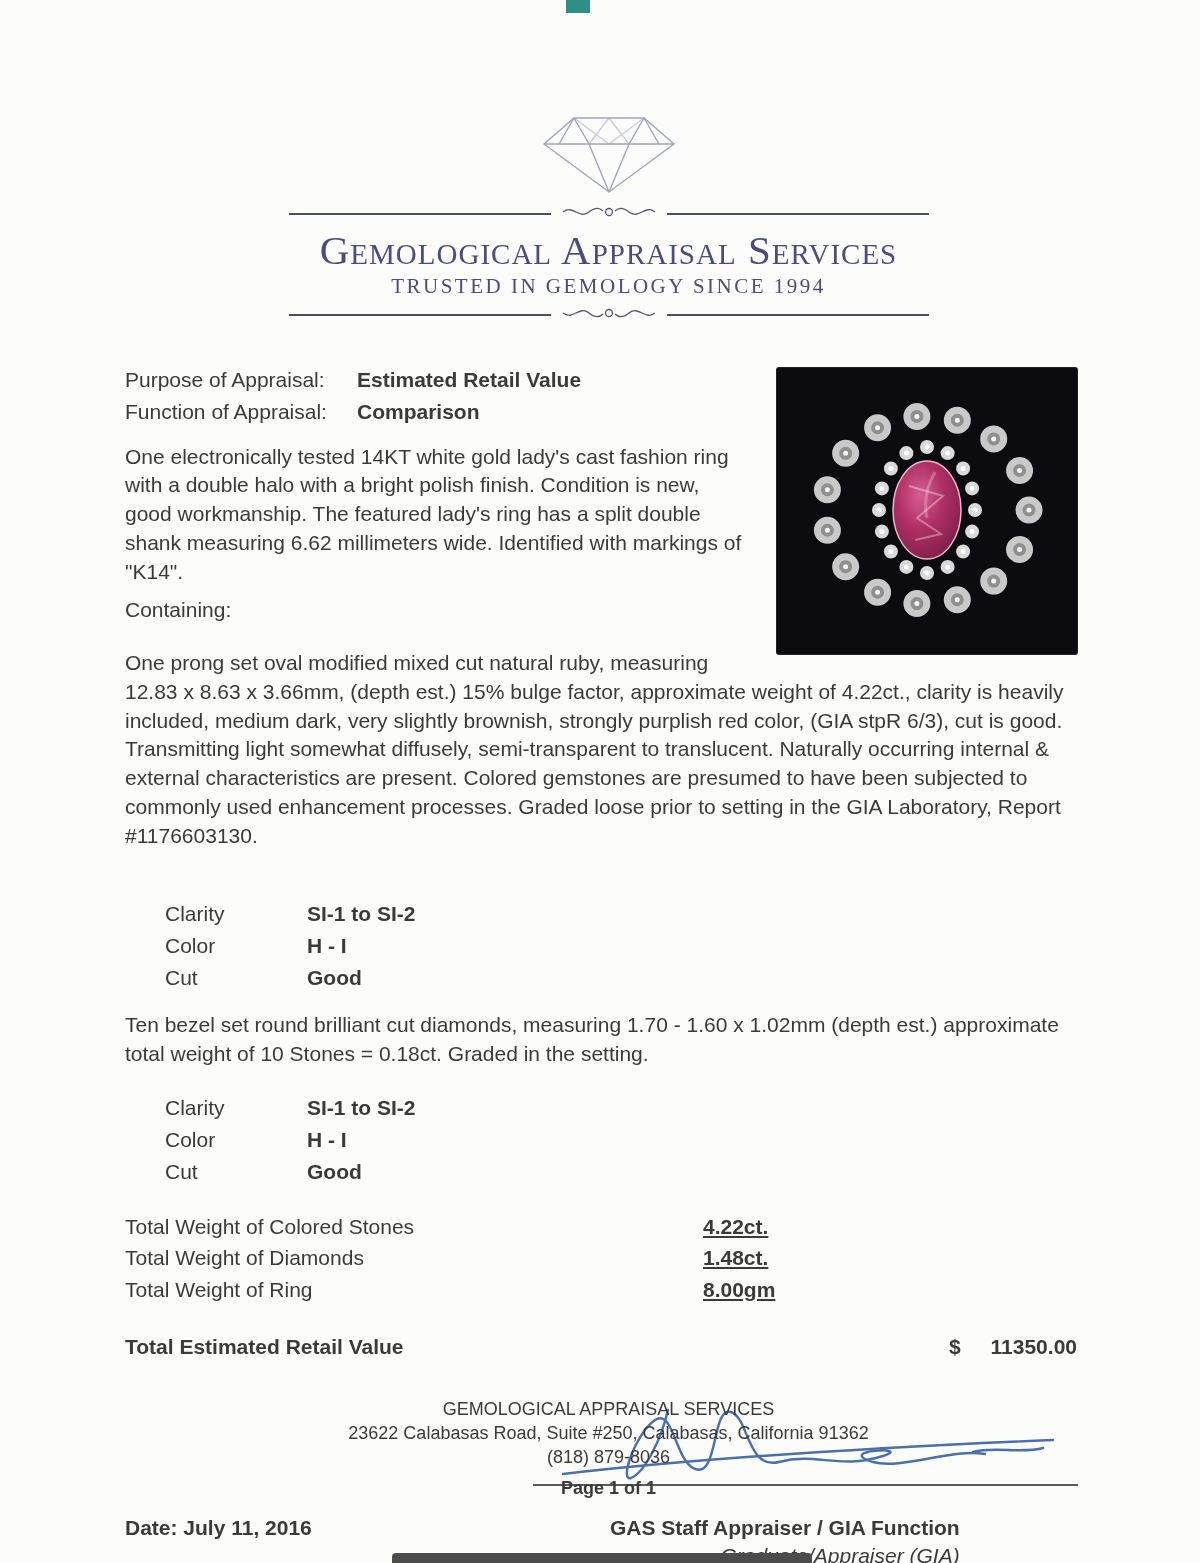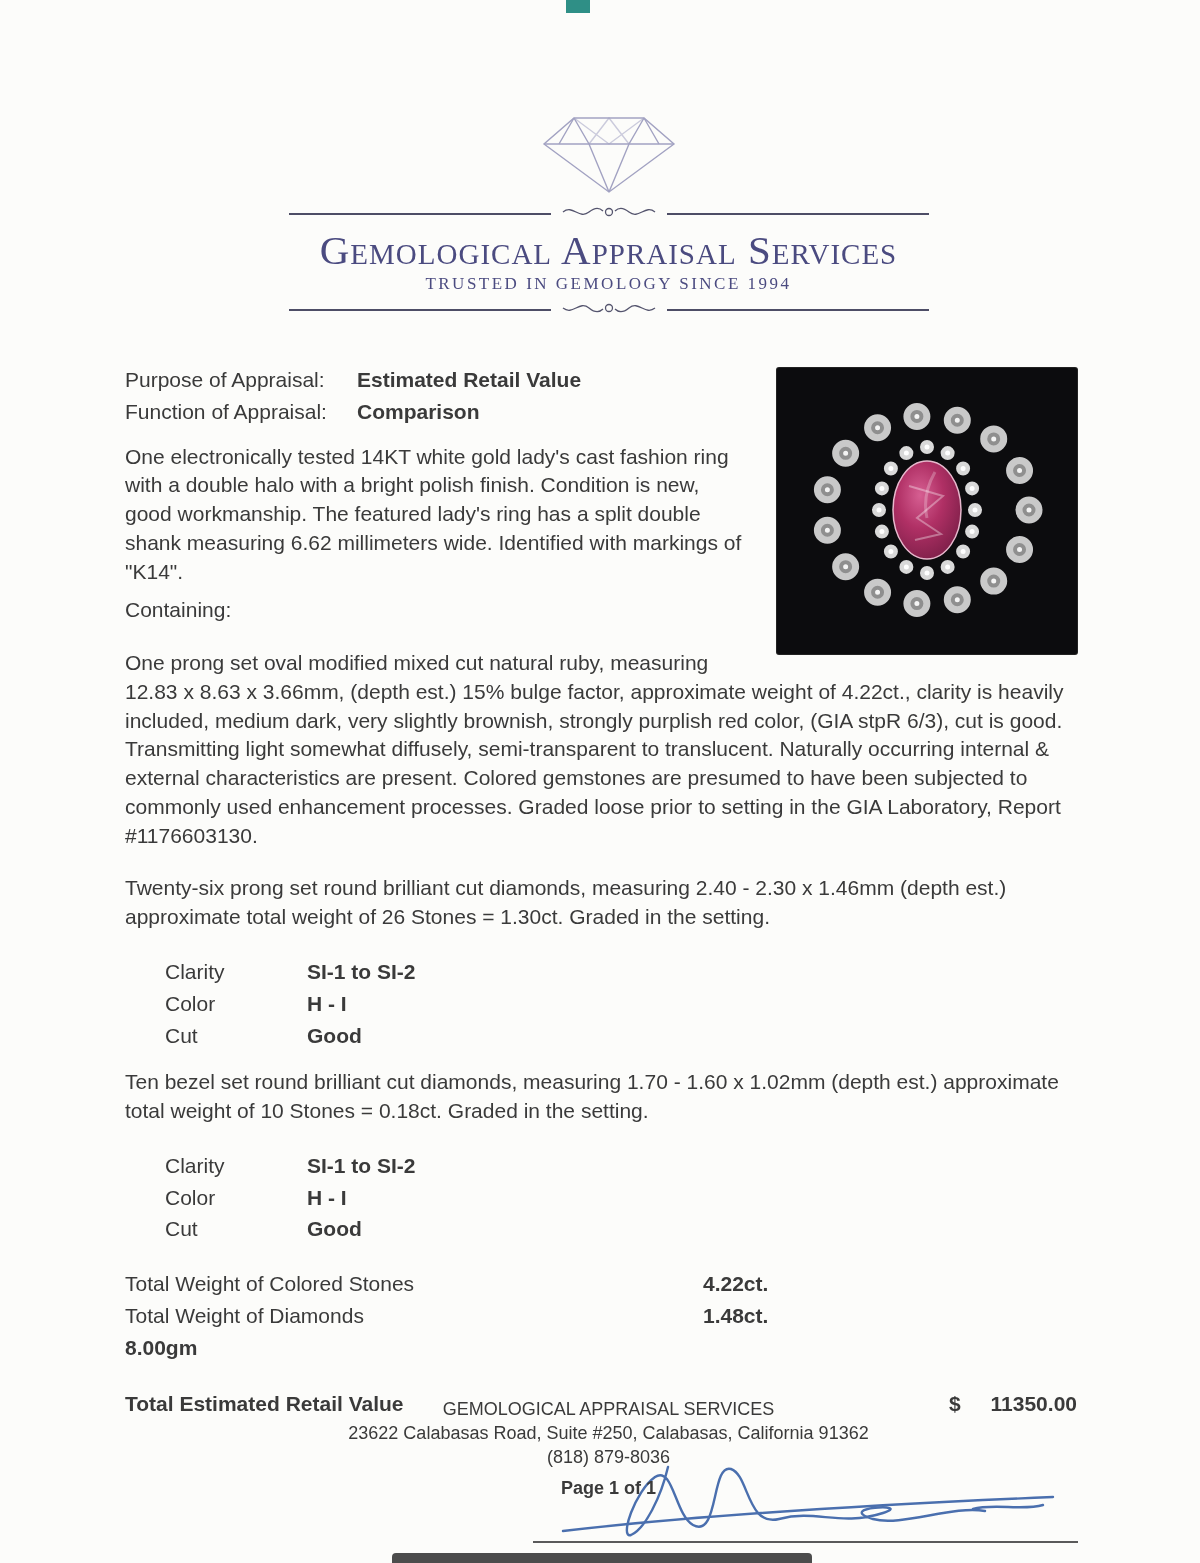--- a/index.html
+++ b/index.html
@@ -18,21 +18,21 @@
   .diamond-wrap{height:96px;}
   .rule-row{display:flex;align-items:center;gap:10px;margin:2px 0;}
   .rule{flex:1;height:0;border-top:2px solid #4d4d66;}
   .ornament{flex:0 0 auto;color:#55556e;}
   .brand-title{
     font-family:"Liberation Serif",serif;font-variant:small-caps;
     font-size:41px;letter-spacing:1px;color:#4b4b80;margin:2px 0 0 0;
     font-weight:500;white-space:nowrap;line-height:1.1;
   }
   .brand-subtitle{
-    font-family:"Liberation Serif",serif;font-size:17px;letter-spacing:2.5px;
+    font-family:"Liberation Serif",serif;font-size:21px;letter-spacing:2.5px;
     color:#4b4b80;margin:1px 0 4px 0;
   }
 
   
   .doc{position:absolute;left:125px;top:366px;width:952px;font-size:21px;line-height:1.37;color:#3a3a3a;}
   .photo{
     float:right;width:300px;height:286px;margin:2px 0 14px 26px;
     background:#0c0c0e;border-radius:2px;box-shadow:0 0 0 1px #222;
   }
   .meta{margin-bottom:16px;}
@@ -42,21 +42,21 @@
   .para{margin:0 0 10px 0;}
   .para + .para{margin-top:0;}
   .gap{height:14px;}
   .spec-table{margin:26px 0 18px 40px;}
   .spec-row{display:flex;margin-bottom:3px;}
   .spec-label{width:142px;flex:0 0 auto;}
   .spec-value{font-weight:bold;}
   .totals{margin-top:26px;}
   .total-row{display:flex;margin-bottom:3px;}
   .total-label{width:578px;flex:0 0 auto;}
-  .total-value{font-weight:bold;}
+  .total-value{font-weight:bold;text-decoration:underline;}
   .grand-total{display:flex;align-items:baseline;margin-top:28px;font-weight:bold;}
   .grand-total .spacer{flex:1;}
   .gt-amount{margin-left:30px;}
 
   
   .sig-block{margin:26px 0 0 408px;width:545px;height:96px;position:relative;border-bottom:2px solid #5a5a5a;}
   .sig-block svg{position:absolute;left:0;bottom:-8px;}
   .sign-row{display:flex;margin-top:28px;}
   .sign-date{width:485px;flex:0 0 auto;font-weight:bold;}
   .appraiser-1{font-weight:bold;}
@@ -150,21 +150,20 @@
         <span class="meta-value">Comparison</span>
       </div>
     </div>
 
     <p class="para">One electronically tested 14KT white gold lady's cast fashion ring with a double halo with a bright polish finish. Condition is new, good workmanship. The featured lady's ring has a split double shank measuring 6.62 millimeters wide. Identified with markings of "K14".</p>
     <p class="para">Containing:</p>
     <div class="gap"></div>
     <p class="para">One prong set oval modified mixed cut natural ruby, measuring 12.83 x 8.63 x 3.66mm, (depth est.) 15% bulge factor, approximate weight of 4.22ct., clarity is heavily included, medium dark, very slightly brownish, strongly purplish red color, (GIA stpR 6/3), cut is good. Transmitting light somewhat diffusely, semi-transparent to translucent. Naturally occurring internal &amp; external characteristics are present. Colored gemstones are presumed to have been subjected to commonly used enhancement processes. Graded loose prior to setting in the GIA Laboratory, Report #1176603130.</p>
     <div class="gap"></div>
 
-    <p class="para">Twenty-six prong set round brilliant cut diamonds, measuring 2.40 - 2.30 x 1.46mm (depth est.) approximate total weight of 26 Stones = 1.30ct. Graded in the setting.</p>
 
     <div class="spec-table">
       <div class="spec-row">
         <span class="spec-label">Clarity</span>
         <span class="spec-value">SI-1 to SI-2</span>
       </div>
       <div class="spec-row">
         <span class="spec-label">Color</span>
         <span class="spec-value">H - I</span>
       </div>
@@ -194,20 +193,21 @@
     <div class="totals">
       <div class="total-row">
         <span class="total-label">Total Weight of Colored Stones</span>
         <span class="total-value">4.22ct.</span>
       </div>
       <div class="total-row">
         <span class="total-label">Total Weight of Diamonds</span>
         <span class="total-value">1.48ct.</span>
       </div>
       <div class="total-row">
+        <span class="total-label">Total Weight of Ring</span>
         <span class="total-value">8.00gm</span>
       </div>
     </div>
 
     <div class="grand-total">
       <span>Total Estimated Retail Value</span>
       <span class="spacer"></span>
       <span>$</span>
       <span class="gt-amount">11350.00</span>
     </div>

